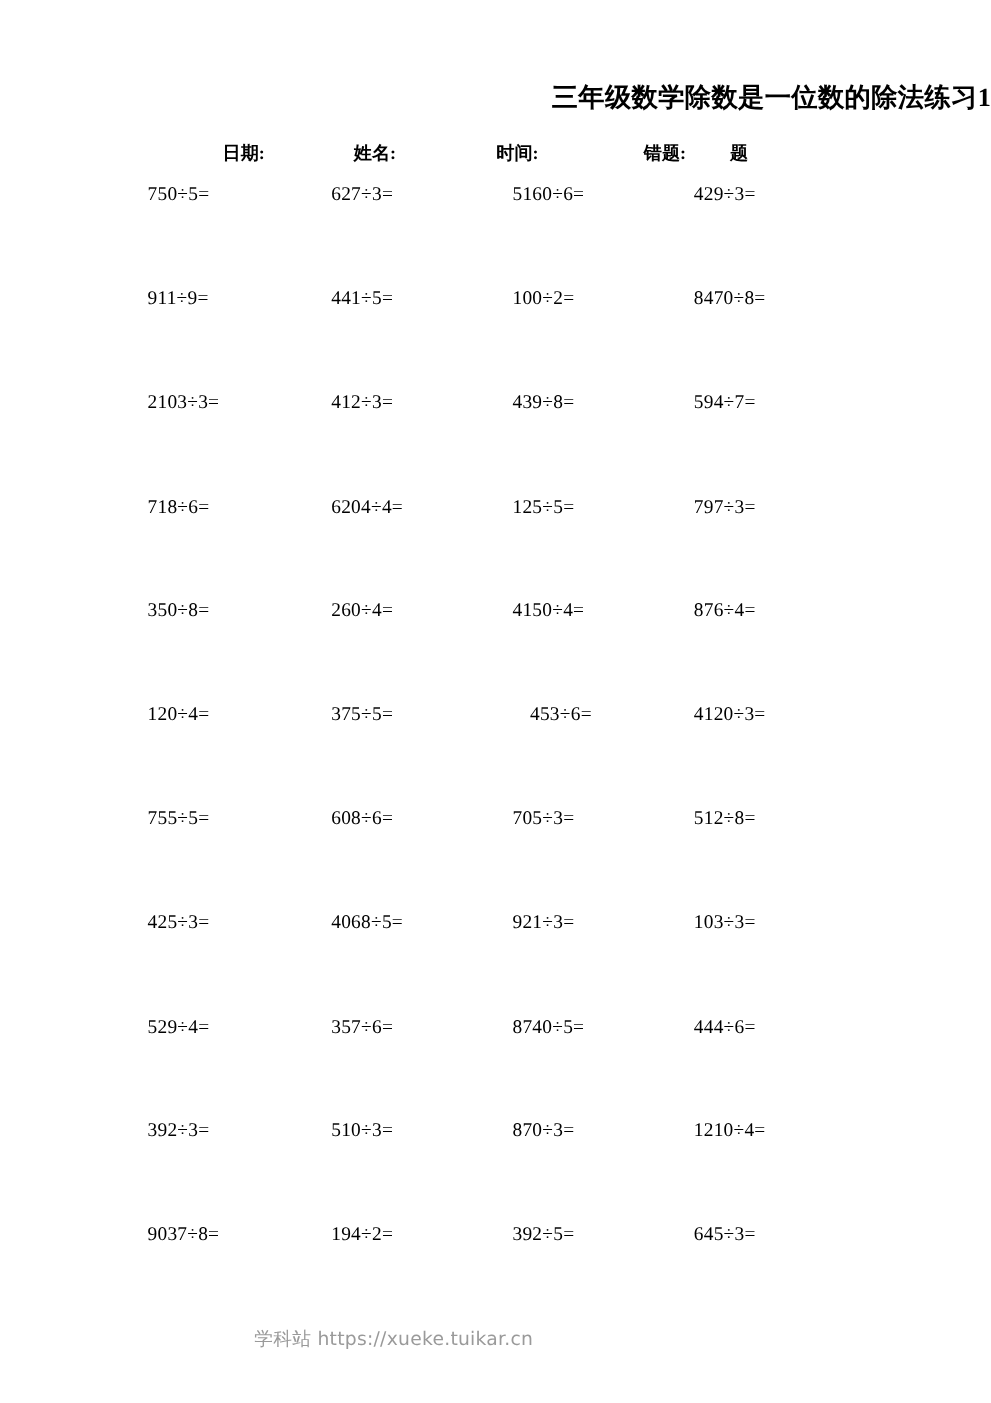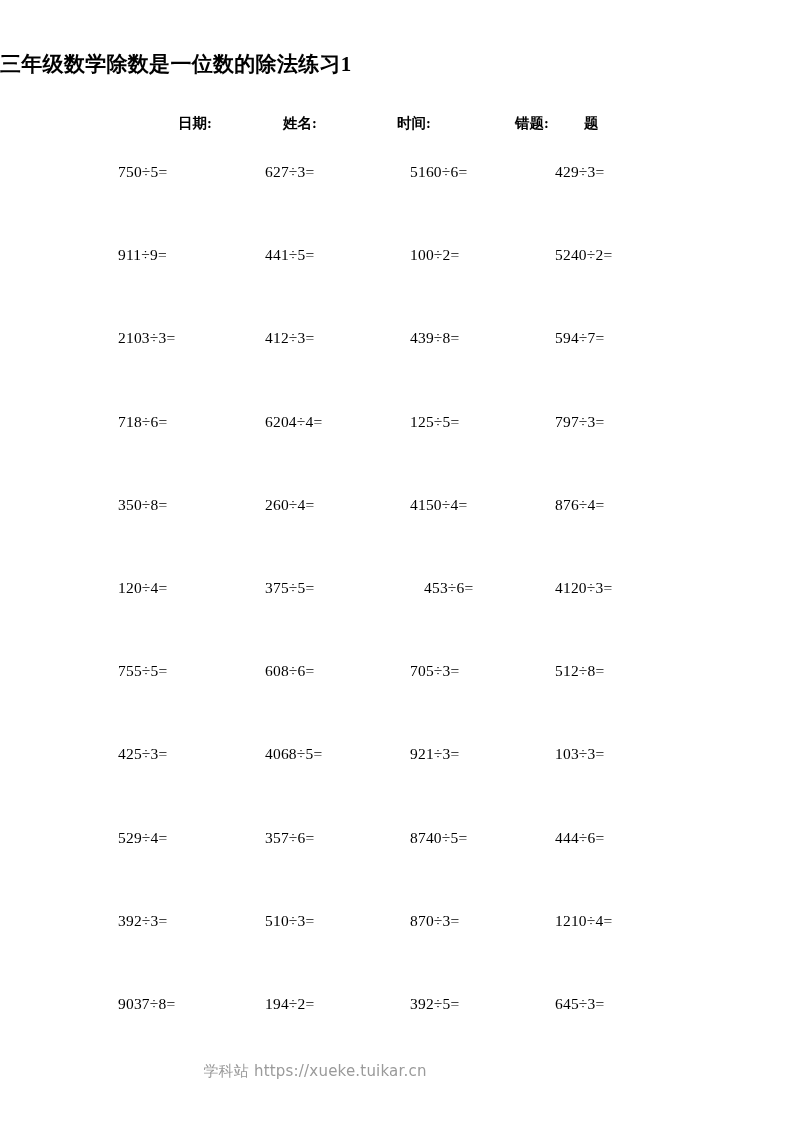--- a/index.html
+++ b/index.html
@@ -20,23 +20,23 @@
     position: absolute;
     left: 0; top: 0;
     width: 793px;
     height: 1122px;
   }
 
   
   .title {
     position: absolute;
     left: 0;
-    top: 50px;
-    width: 793px;
-    text-align: left;
+    top: 64px;
+    width: 793px;
+    text-align: right;
     font-family: "Liberation Serif", "DejaVu Serif", serif;
     font-size: 21px;
     font-weight: bold;
     letter-spacing: 0.3px;
     white-space: nowrap;
   }
 
   
   .meta-row {
     position: absolute;
@@ -59,21 +59,20 @@
   .meta-time  { left: 397px; }
   .meta-wrong { left: 515px; }
   .meta-unit  { left: 584px; }
 
   
   .problems {
     position: absolute;
     left: 0;
     top: 146px;
     width: 694px;
-    margin-top: 16px;
   }
   .prob-row {
     position: relative;
     height: 83.2px;
     width: 793px;
   }
   .prob-cell {
     position: absolute;
     top: 0;
     font-size: 15.5px;
@@ -125,21 +124,21 @@
       <span class="prob-cell c0">750÷5=</span>
       <span class="prob-cell c1">627÷3=</span>
       <span class="prob-cell c2">5160÷6=</span>
       <span class="prob-cell c3">429÷3=</span>
     </div>
 
     <div class="prob-row">
       <span class="prob-cell c0">911÷9=</span>
       <span class="prob-cell c1">441÷5=</span>
       <span class="prob-cell c2">100÷2=</span>
-      <span class="prob-cell c3">5240÷2=</span>
+      <span class="prob-cell c3">8470÷8=</span>
     </div>
 
     <div class="prob-row">
       <span class="prob-cell c0">2103÷3=</span>
       <span class="prob-cell c1">412÷3=</span>
       <span class="prob-cell c2">439÷8=</span>
       <span class="prob-cell c3">594÷7=</span>
     </div>
 
     <div class="prob-row">

